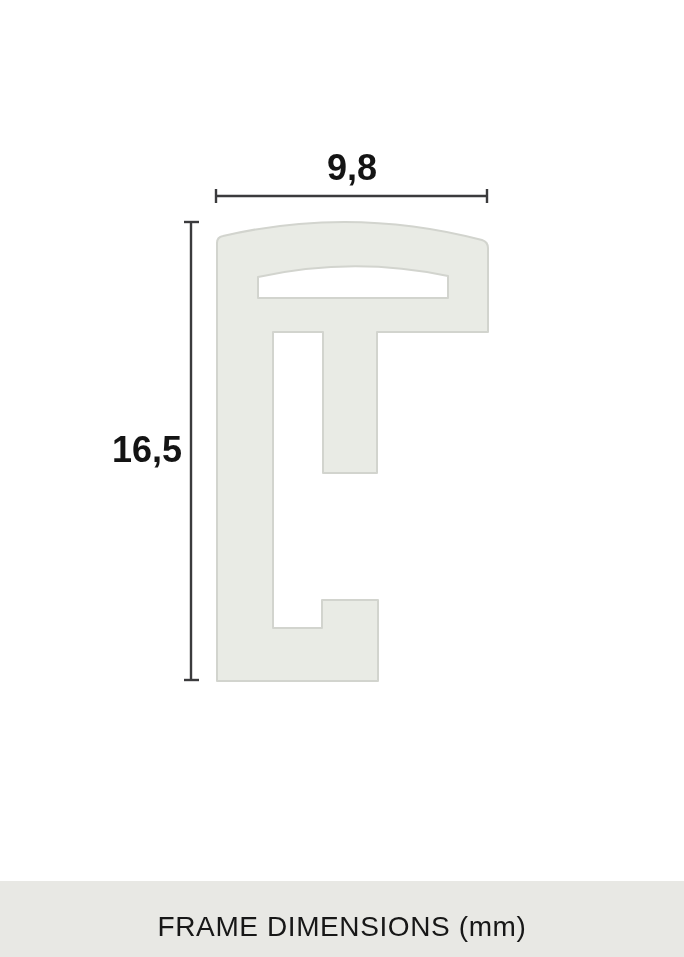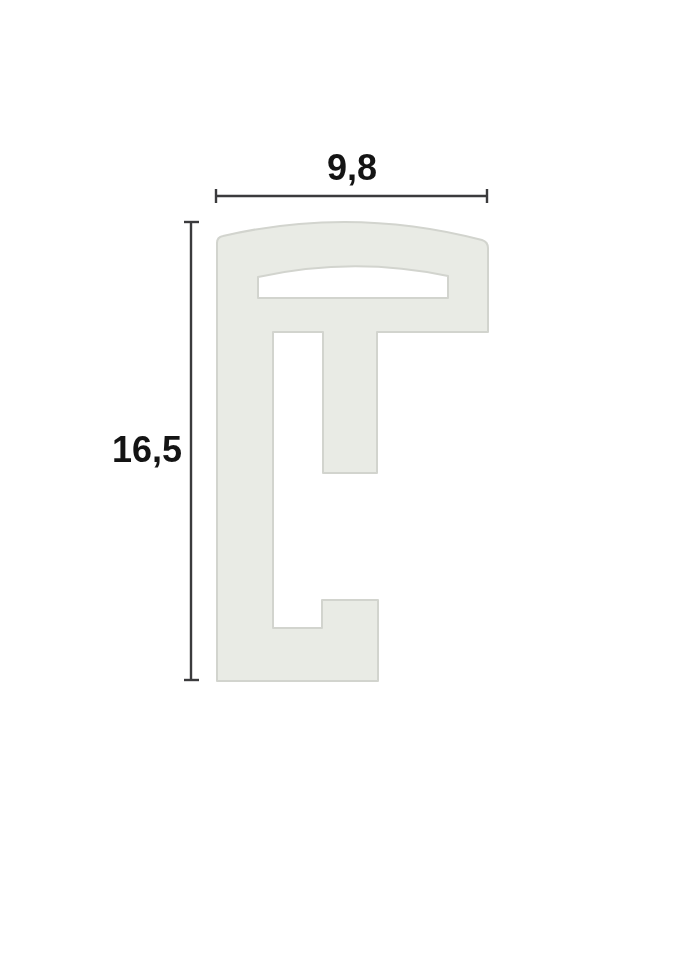--- a/index.html
+++ b/index.html
@@ -87,14 +87,17 @@
       <line class="dim-line" x1="191" y1="222" x2="191" y2="680"></line>
       <line class="dim-line" x1="184" y1="222" x2="199" y2="222"></line>
       <line class="dim-line" x1="184" y1="680" x2="199" y2="680"></line>
     </g>
 
     <text class="dim-text" x="352" y="180" text-anchor="middle">9,8</text>
 
     <text class="dim-text" x="182" y="462" text-anchor="end">16,5</text>
   </svg>
 
+  <div class="caption-bar">
+    <span class="caption-text">FRAME DIMENSIONS (mm)</span>
+  </div>
 
 </div>
 
 </body></html>

